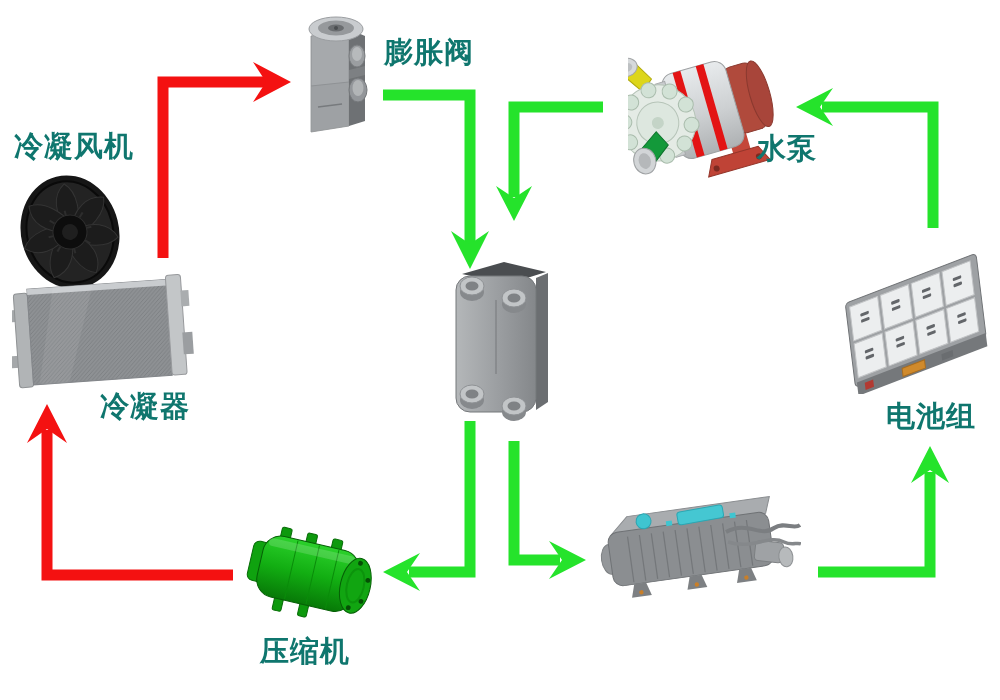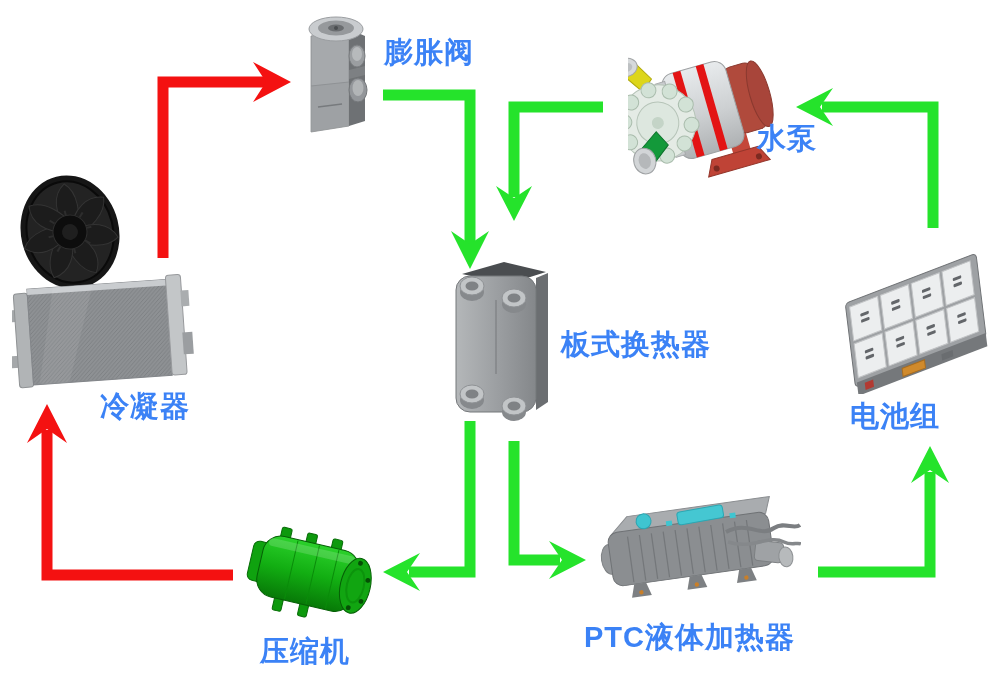--- a/index.html
+++ b/index.html
@@ -2,21 +2,21 @@
 <html><head>
 <meta charset="utf-8">
 <style>
   html,body{margin:0;padding:0;background:#ffffff;}
   .stage{
     position:relative;width:1000px;height:700px;background:#ffffff;overflow:hidden;
     font-family:"Liberation Sans","DejaVu Sans",sans-serif;
   }
   .label{
     position:absolute;font-weight:700;font-size:29px;line-height:1.05;
-    color:#3b82f6;letter-spacing:1px;white-space:nowrap;
+    color:#0f766e;letter-spacing:1px;white-space:nowrap;
   }
   .comp{position:absolute;}
   .arrows{position:absolute;left:0;top:0;}
 </style>
 </head>
 <body>
 
 <div class="stage">
 
   <svg class="arrows" width="1000" height="700" viewBox="0 0 1000 700">
@@ -303,21 +303,20 @@
       <g fill="#c87f2a">
         <circle cx="50" cy="97" r="2.2"></circle>
           <circle cx="106" cy="97" r="2.2"></circle>
           <circle cx="156" cy="97" r="2.2"></circle>
       </g>
     </g>
     <path d="M140,44 C162,32 174,50 188,40 C198,33 208,42 214,37" stroke="#7b7e81" stroke-width="4" fill="none"></path>
     <path d="M142,54 C168,62 182,46 198,54 C206,58 211,54 215,56" stroke="#85888b" stroke-width="3.5" fill="none"></path>
   </svg>
 
+  <div class="label" style="left:14px;top:131px">冷凝风机</div>
   <div class="label" style="left:384px;top:37px">膨胀阀</div>
-  <div class="label" style="left:757px;top:123px">水泵</div>
+  <div class="label" style="left:757px;top:133px">水泵</div>
   <div class="label" style="left:100px;top:391px">冷凝器</div>
-  <div class="label" style="left:561px;top:329px">板式换热器</div>
-  <div class="label" style="left:850px;top:401px">电池组</div>
+  <div class="label" style="left:886px;top:401px">电池组</div>
   <div class="label" style="left:260px;top:636px">压缩机</div>
-  <div class="label" style="left:584px;top:622px">PTC液体加热器</div>
 
 </div>
 
 </body></html>

